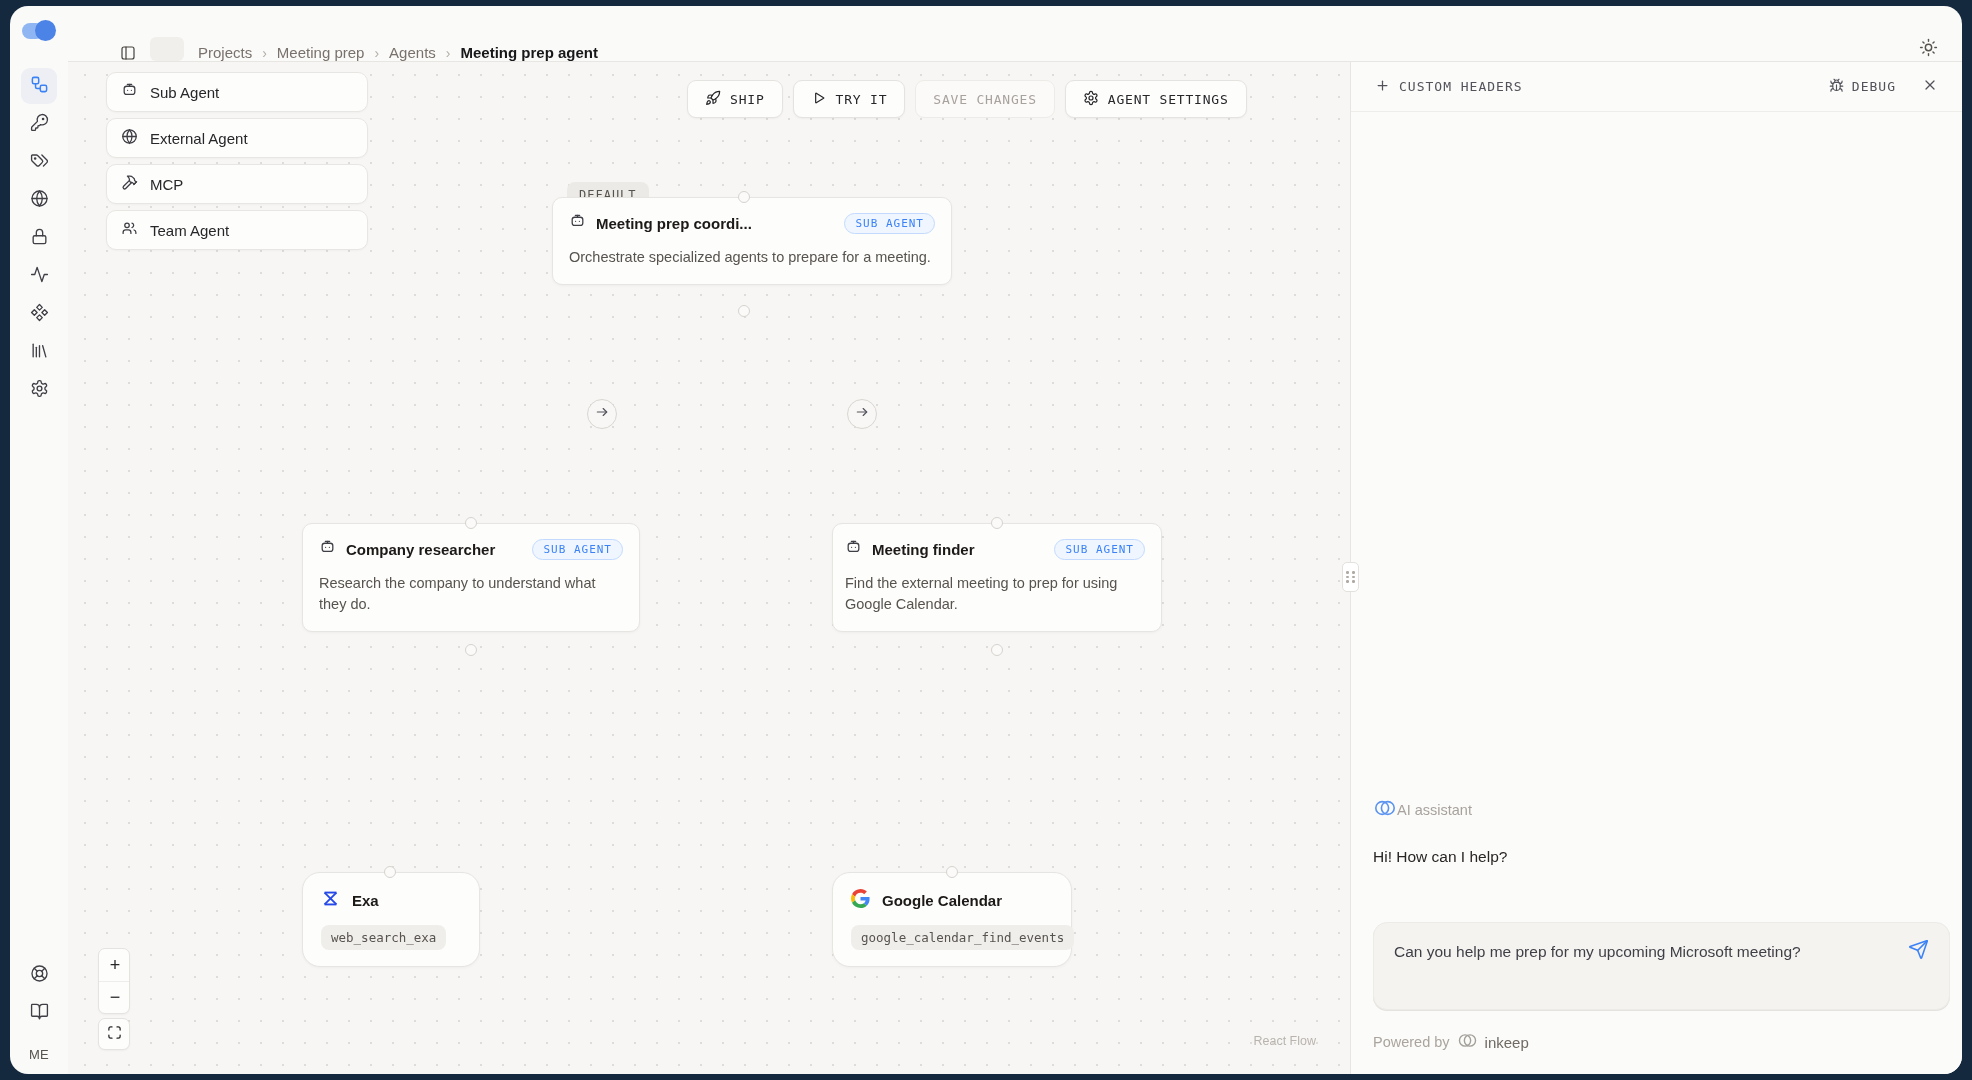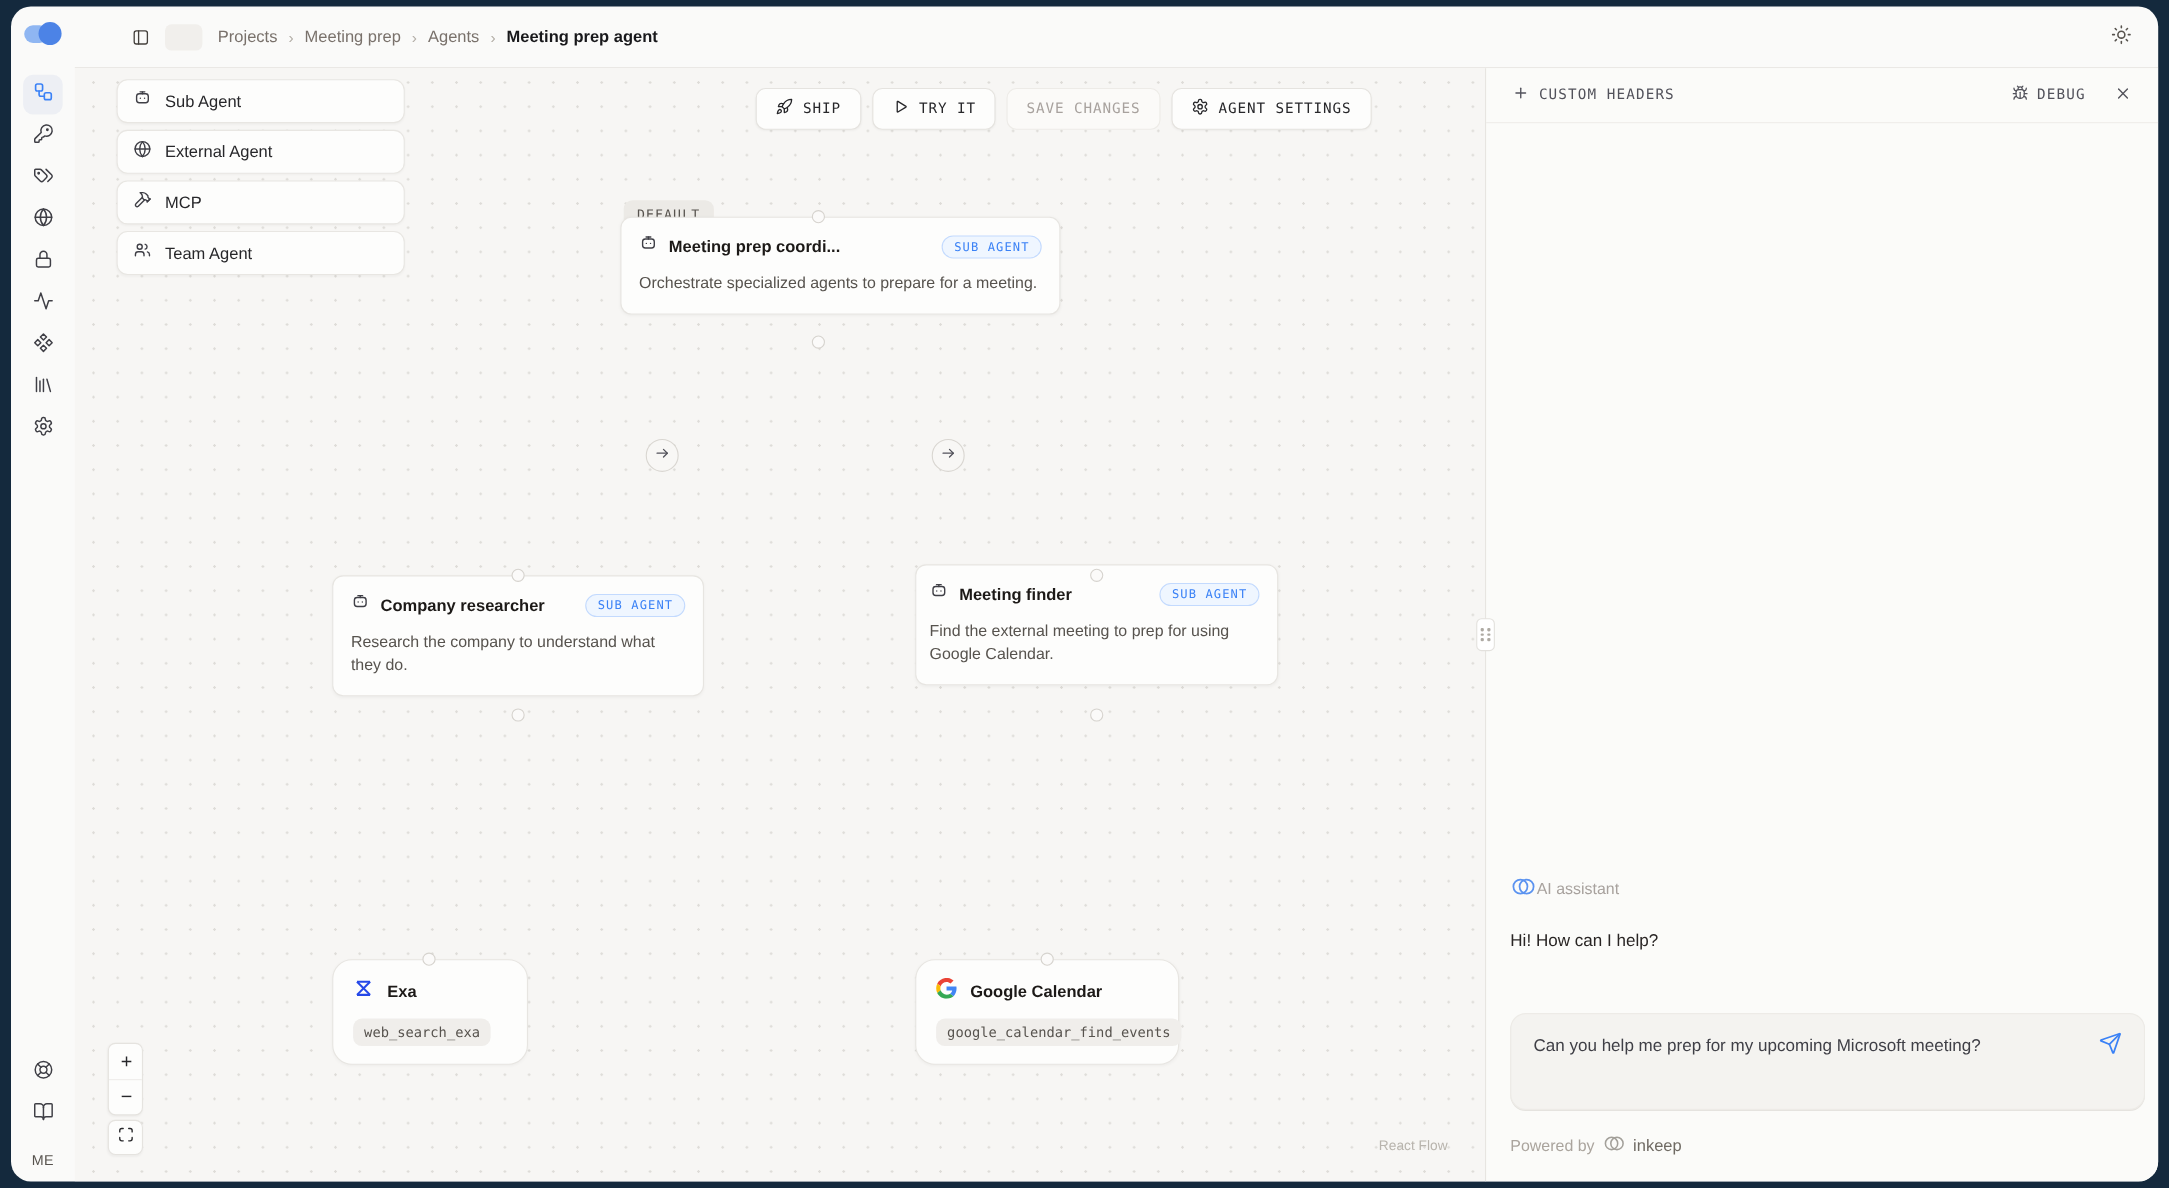--- a/index.html
+++ b/index.html
@@ -16,21 +16,21 @@
   .rail .logo .b2{ position:absolute; right:0; top:0; width:21px; height:21px; border-radius:50%; background:#4c83e6;}
   .rail-btn { width:36px; height:36px; border-radius:9px; display:flex; align-items:center; justify-content:center;
     color:#3f3f46; cursor:pointer; margin-bottom:2px; }
   .rail-btn svg { width:19px; height:19px; }
   .rail-btn.active { background:#edeff4; color:#3b82f6; }
   .rail-spacer { flex:1; }
   .rail-avatar { font-size:13px; color:#57534e; letter-spacing:.3px; margin-top:14px; }
 
   
   .main { flex:1; display:flex; flex-direction:column; min-width:0; }
-  .topbar { height:56px; flex:0 0 56px; border-bottom:1px solid #e8e6e3; display:flex; align-items:center;
+  .topbar { height:56px; flex:0 0 56px; border-bottom:1px solid #e8e6e3; display:flex; align-items:flex-end;
     padding:0 24px 0 52px; gap:14px; }
   .topbar svg { width:20px; height:20px; color:#44403c; }
   .skeleton { width:34px; height:24px; border-radius:6px; background:#f1efec; }
   .crumbs { display:flex; align-items:center; gap:10px; font-size:15px; }
   .crumb { color:#79716b; cursor:pointer; }
   .crumb-sep { color:#b3aea7; font-size:14px; }
   .crumb-current { color:#18181b; font-weight:700; }
   .theme-btn { margin-left:auto; cursor:pointer; display:flex; }
   .theme-btn svg { width:19px; height:19px; color:#57534e; }
 
@@ -341,21 +341,21 @@
               </svg></span>
         </div>
         <div class="edge-badge" style="left:779px; top:337px;">
           <span><svg viewBox="0 0 24 24" fill="none" stroke="currentColor" stroke-width="2" stroke-linecap="round" stroke-linejoin="round" width="14" height="14">
                 <path d="M4 12h16"></path>
                 <path d="m14 6 6 6-6 6"></path>
               </svg></span>
         </div>
 
         <div class="default-tab" style="left:499px; top:120px;">DEFAULT</div>
-        <div class="node" style="left:496px; top:135px; width:400px;">
+        <div class="node" style="left:484px; top:135px; width:400px;">
           <div class="node-head">
             <span><svg viewBox="0 0 24 24" fill="none" stroke="currentColor" stroke-width="1.8" stroke-linecap="round" stroke-linejoin="round" width="17" height="17">
                   <path d="M9 3.5h6"></path>
                   <path d="M12 3.5V6"></path>
                   <rect x="4.5" y="6" width="15" height="11.5" rx="3.5"></rect>
                   <path d="M9.3 11.7h.01"></path>
                   <path d="M14.7 11.7h.01"></path>
                 </svg></span>
             <span class="node-title">Meeting prep coordi...</span>
             <span class="badge">SUB AGENT</span>
@@ -375,21 +375,21 @@
                   <path d="M14.7 11.7h.01"></path>
                 </svg></span>
             <span class="node-title">Company researcher</span>
             <span class="badge">SUB AGENT</span>
           </div>
           <div class="node-desc">Research the company to understand what they do.</div>
         </div>
         <span class="handle" style="left:397px; top:455px;"></span>
         <span class="handle" style="left:397px; top:582px;"></span>
 
-        <div class="node" style="left:764px; top:451px; width:330px;padding-left:12px;">
+        <div class="node" style="left:764px; top:461px; width:330px;padding-left:12px;">
           <div class="node-head">
             <span><svg viewBox="0 0 24 24" fill="none" stroke="currentColor" stroke-width="1.8" stroke-linecap="round" stroke-linejoin="round" width="17" height="17">
                   <path d="M9 3.5h6"></path>
                   <path d="M12 3.5V6"></path>
                   <rect x="4.5" y="6" width="15" height="11.5" rx="3.5"></rect>
                   <path d="M9.3 11.7h.01"></path>
                   <path d="M14.7 11.7h.01"></path>
                 </svg></span>
             <span class="node-title">Meeting finder</span>
             <span class="badge">SUB AGENT</span>

